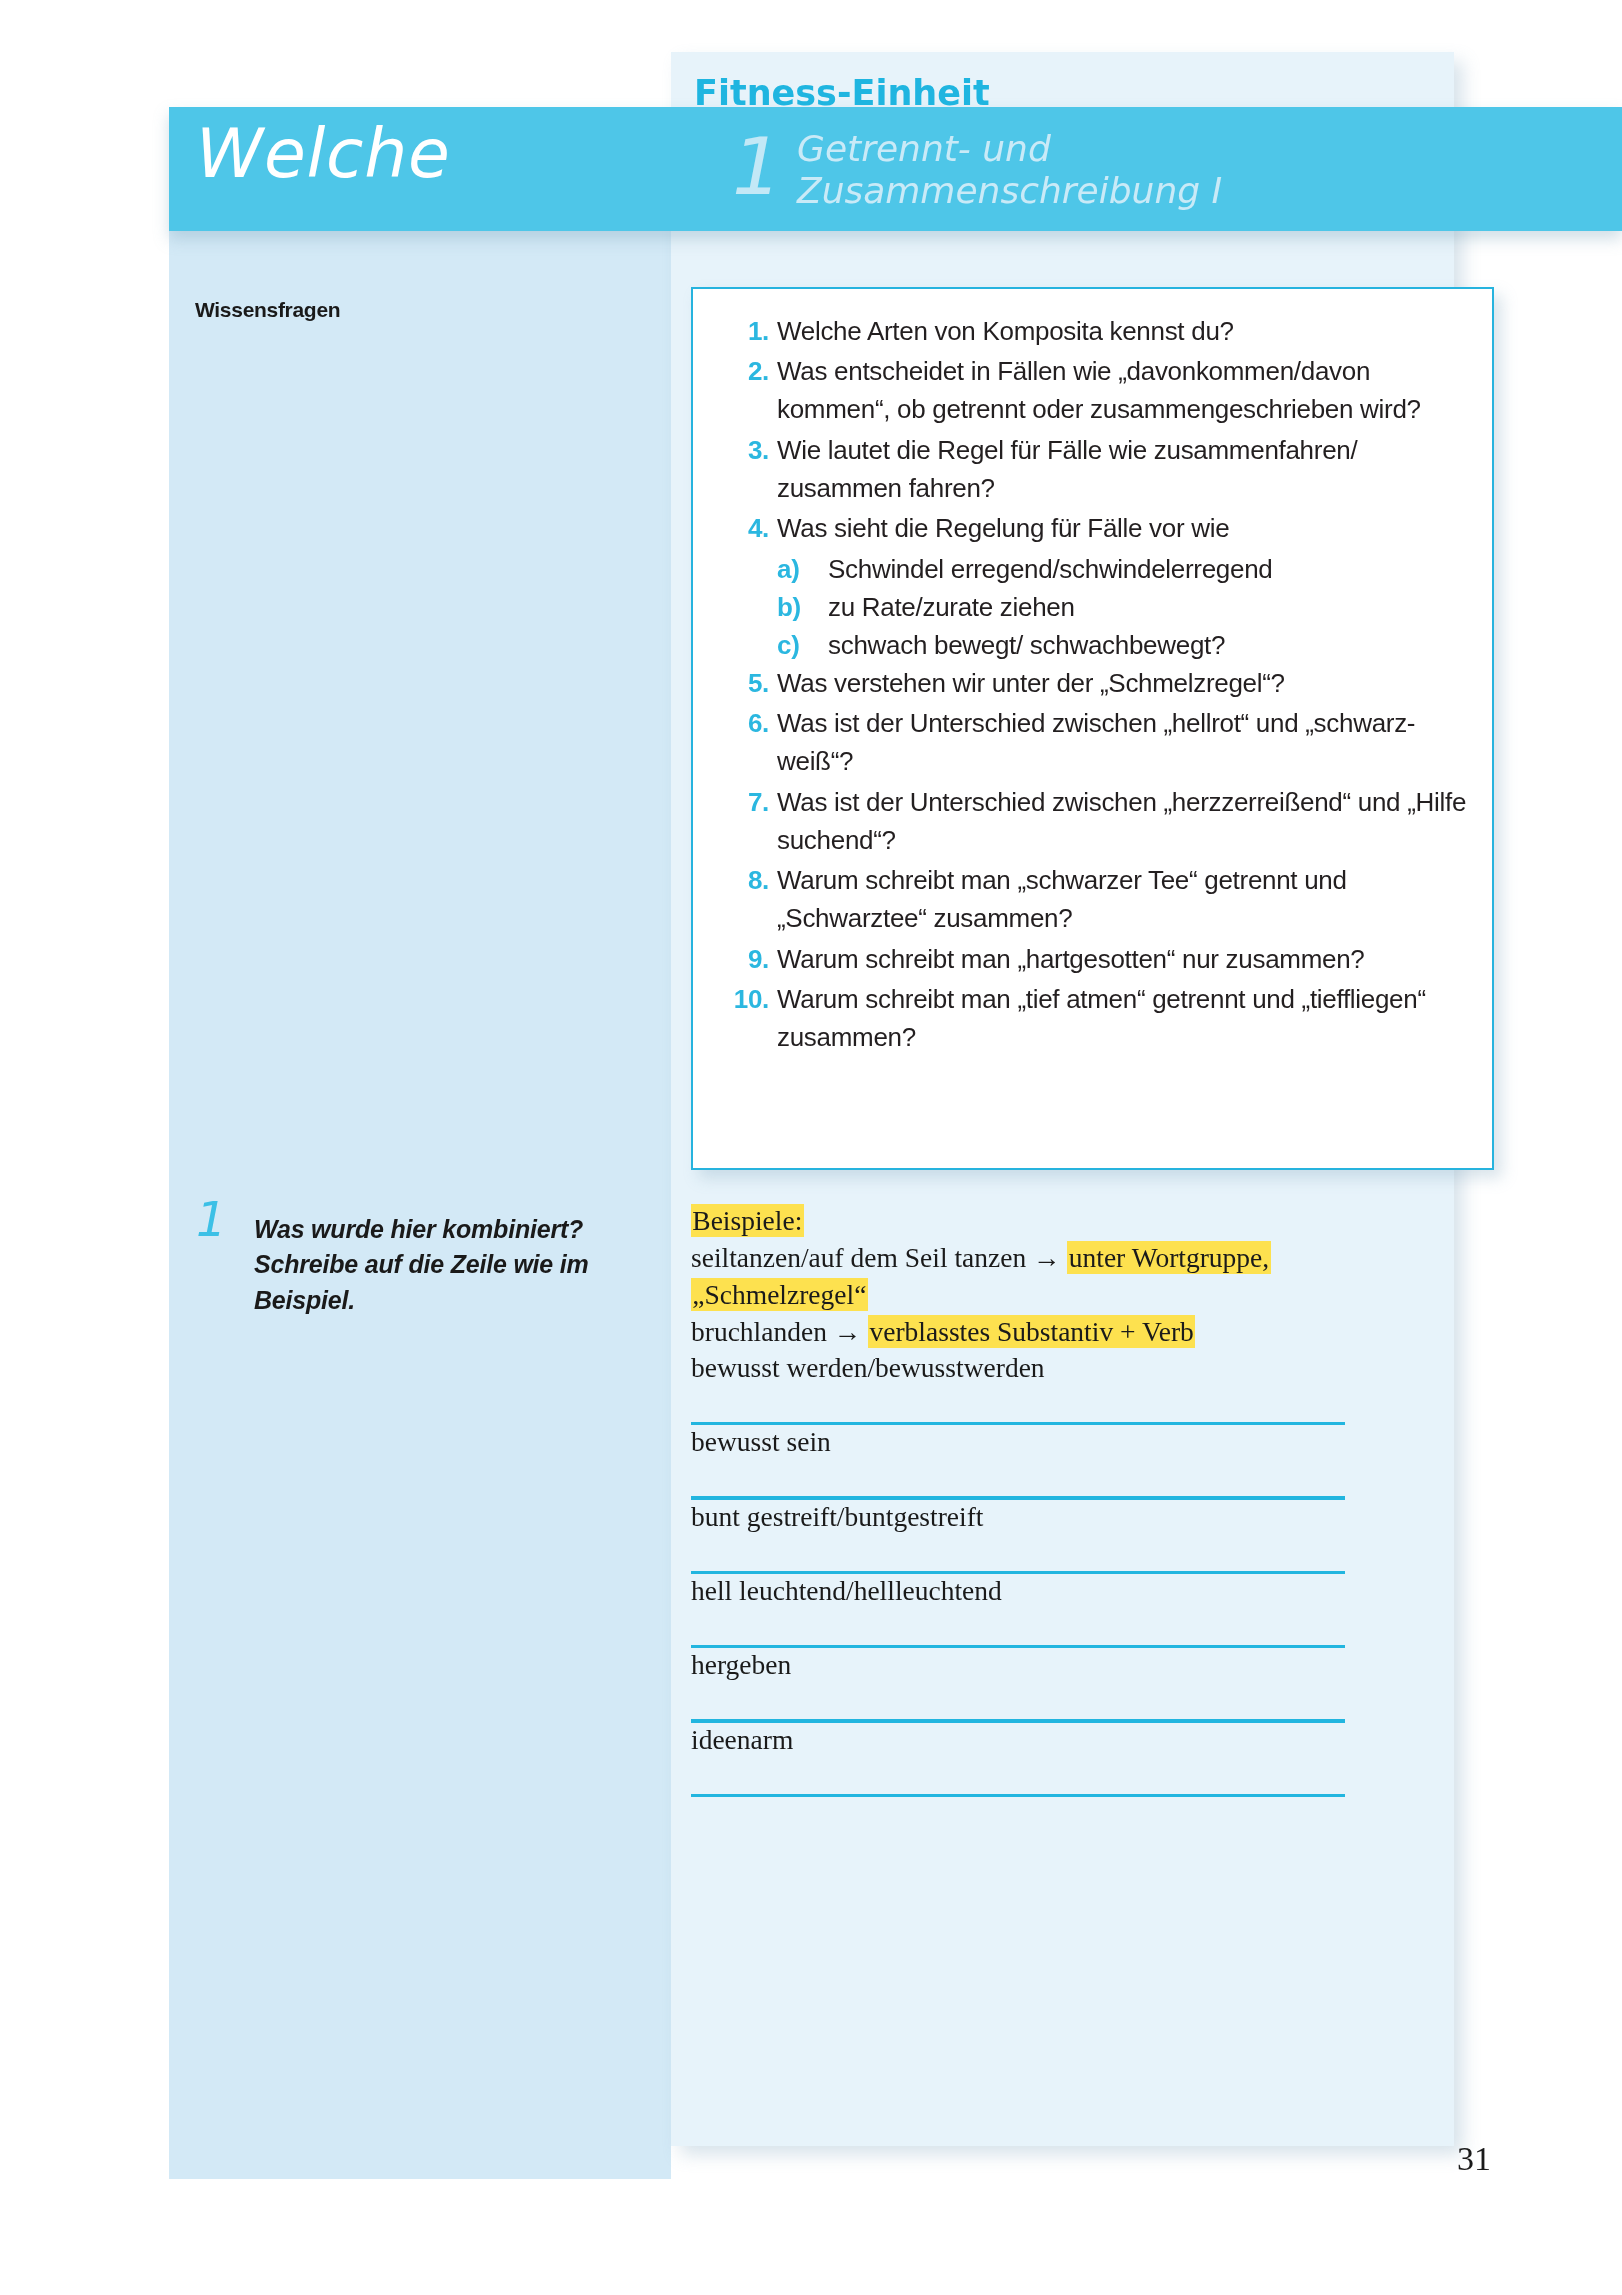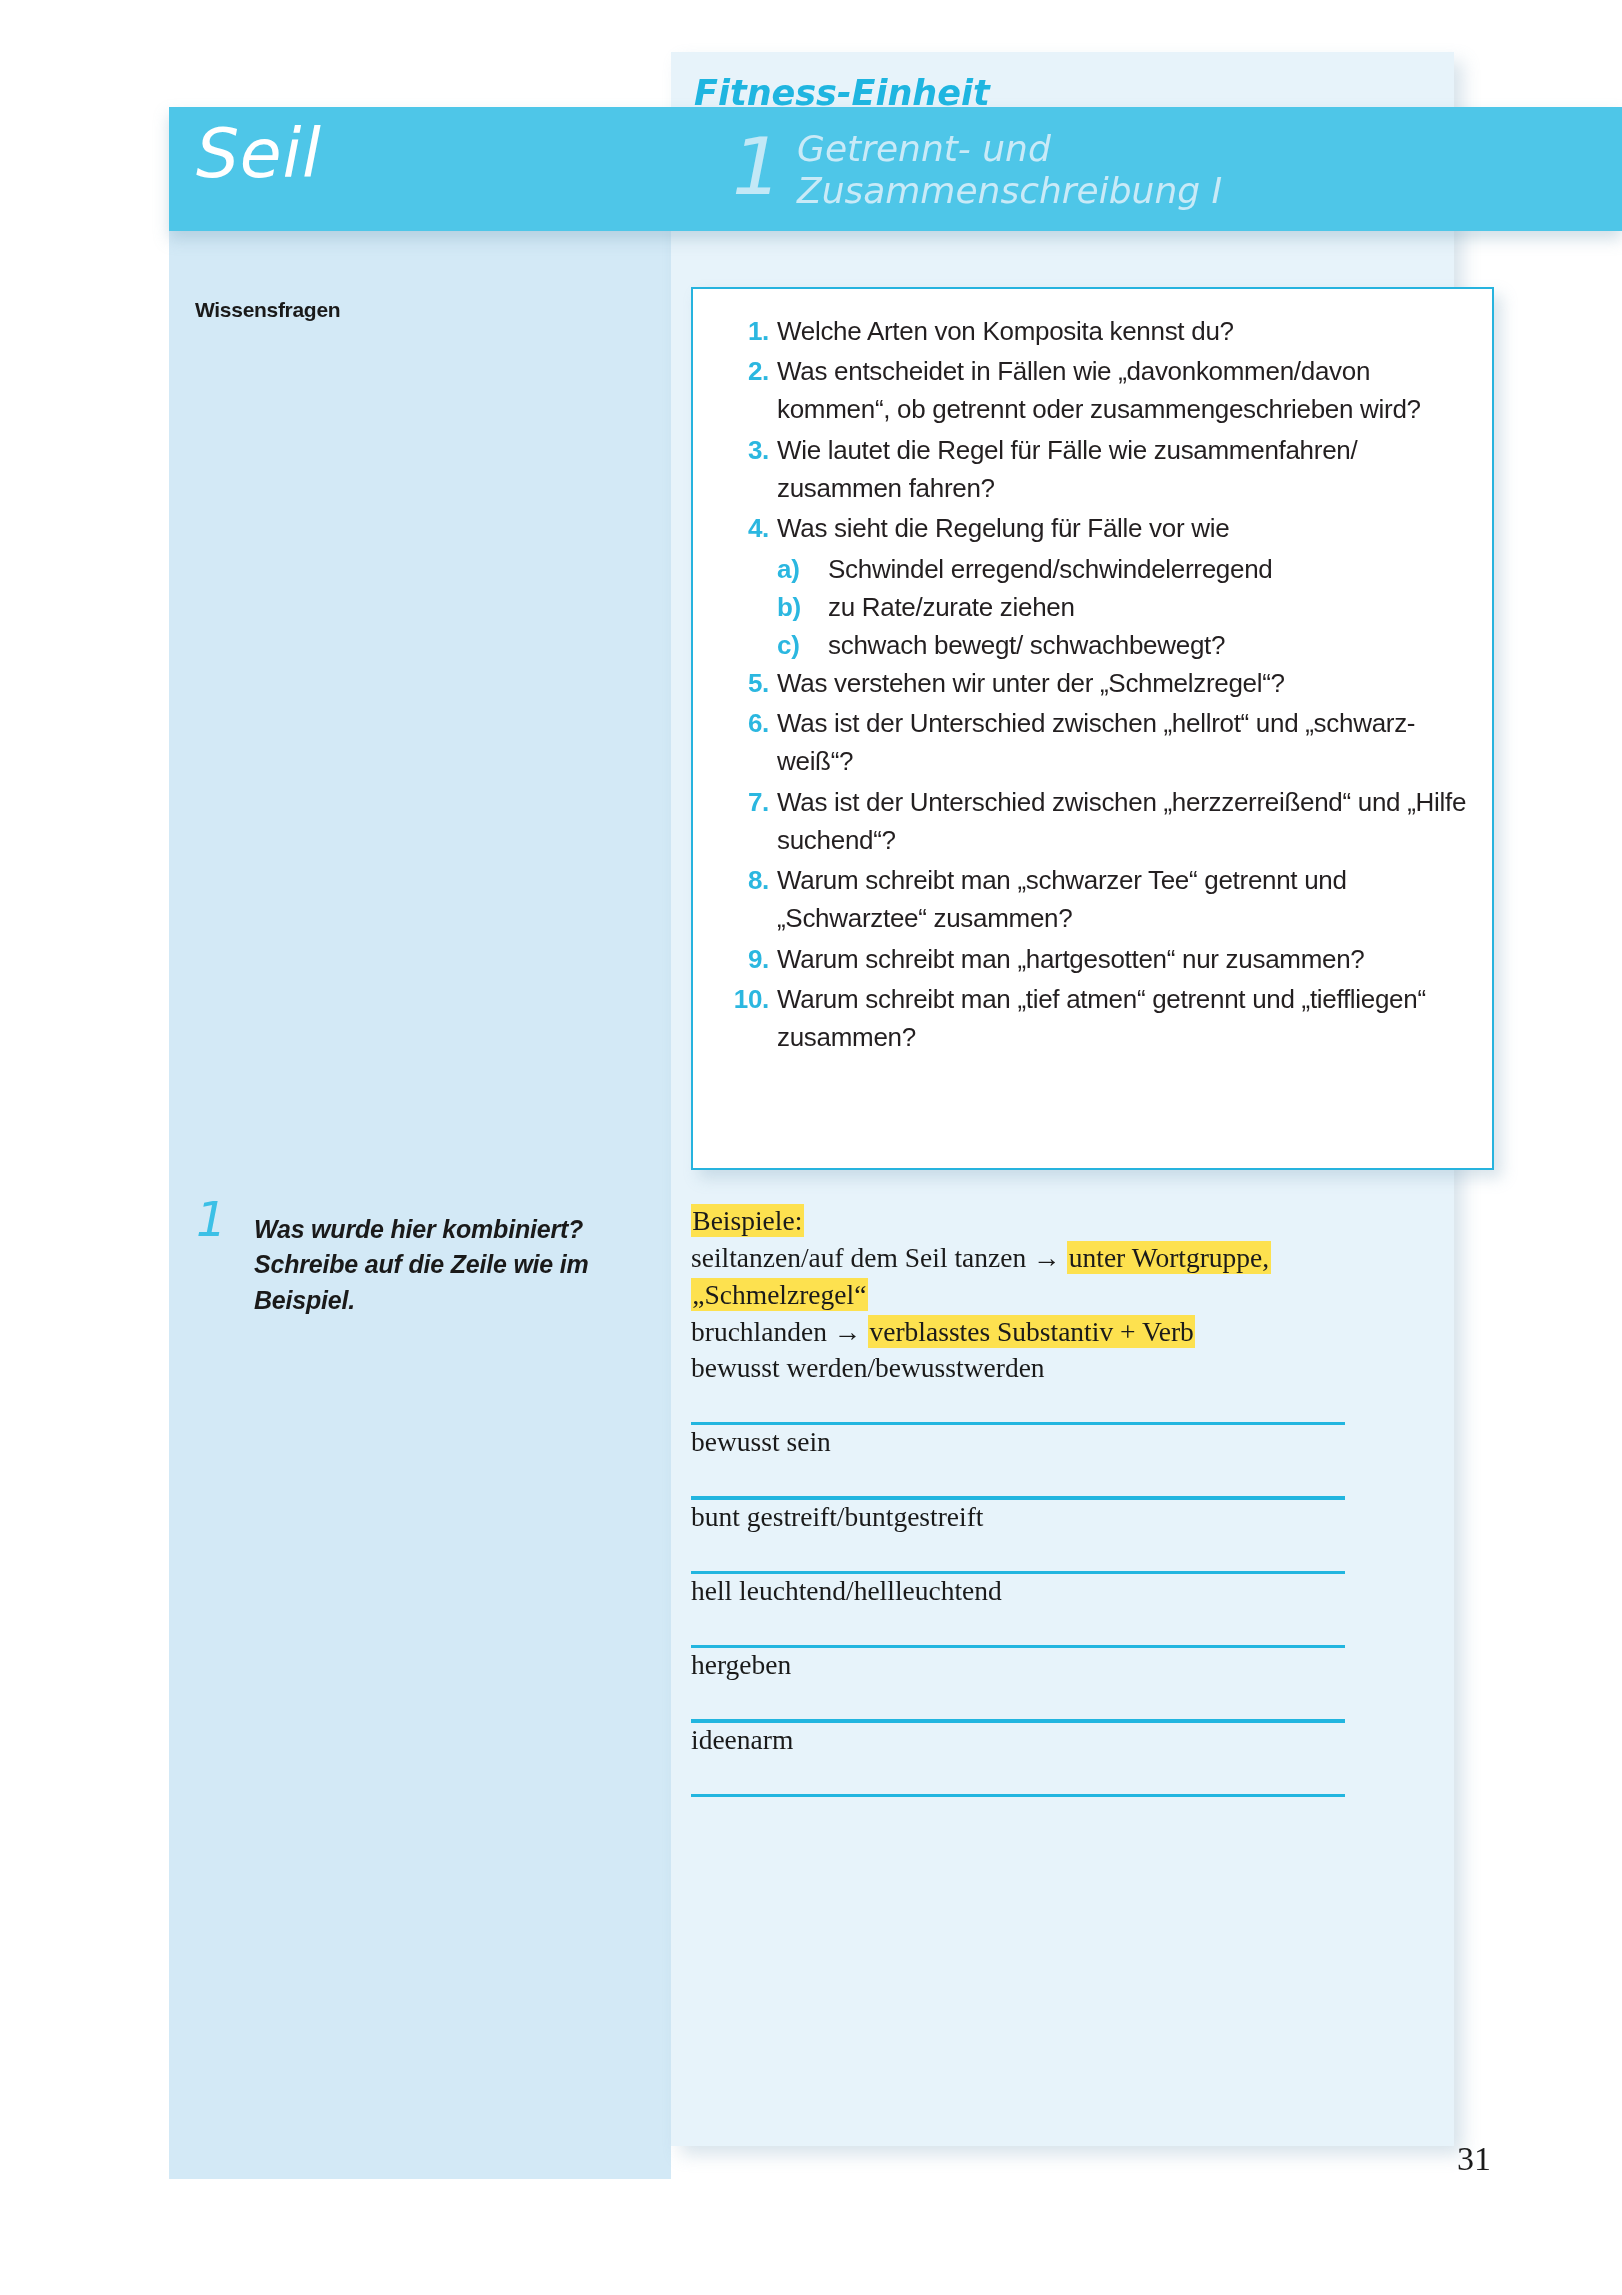--- a/index.html
+++ b/index.html
@@ -46,21 +46,20 @@
     font-style: italic;
     color: #ffffff;
     letter-spacing: 0.7px;
     line-height: 1;
   }
   .fitness-label {
     position: absolute;
     left: 694px; top: 73px;
     font-family: "DejaVu Sans", sans-serif;
     font-size: 35px;
-    font-style: italic;
     font-weight: 700;
     color: #1fb5e0;
     letter-spacing: 0px;
   }
   .unit-number {
     position: absolute;
     left: 732px; top: 128px;
     font-family: "DejaVu Sans", sans-serif;
     font-size: 79px;
     font-style: italic;
@@ -213,21 +212,21 @@
     color: #1a1a1a;
   }
 </style>
 </head>
 <body>
 
 <div class="left-panel"></div>
 <div class="right-panel"></div>
 <div class="header-bar"></div>
 
-<div class="check-title">Seil</div>
+<div class="check-title">Welche</div>
 
 <div class="fitness-label">Fitness-Einheit</div>
 
 <div class="unit-number">1</div>
 
 <div class="unit-title">
   <div>Getrennt- und</div>
   <div>Zusammenschreibung I</div>
 </div>
 

